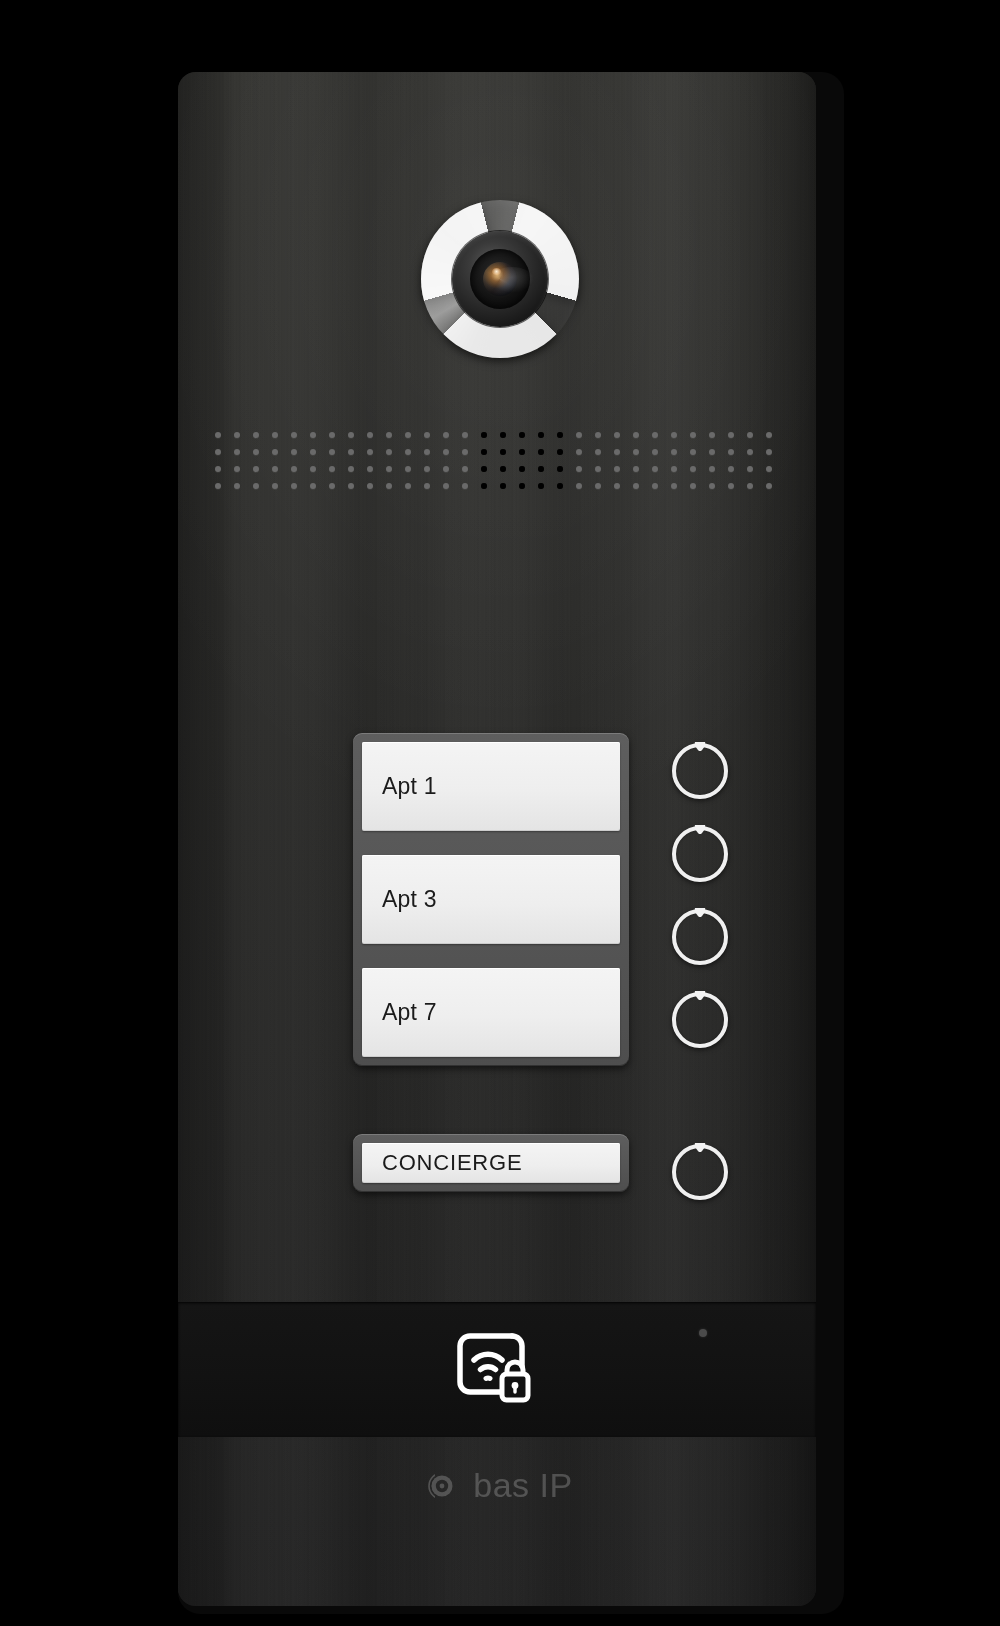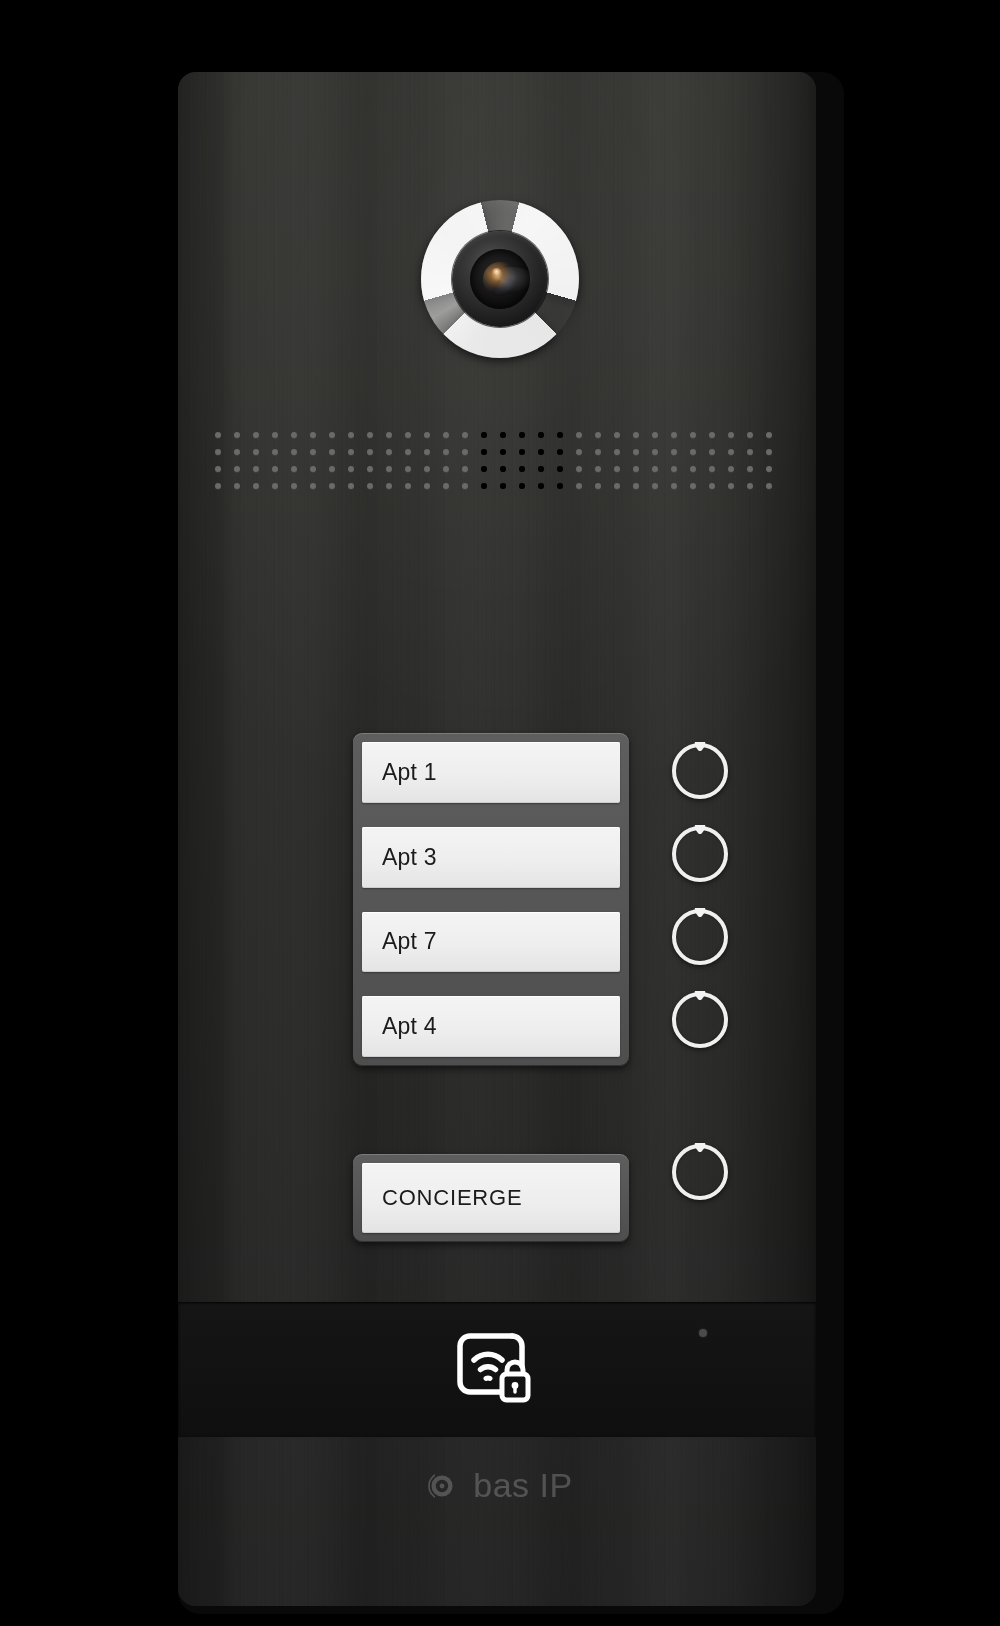--- a/index.html
+++ b/index.html
@@ -227,22 +227,21 @@
   #holder-apts {
     left: 353px;
     top: 733px;
     width: 276px;
     height: 333px;
   }
   #holder-concierge {
     left: 353px;
     top: 1134px;
     width: 276px;
-    height: 88px;
-    margin-top: 20px;
+    height: 58px;
   }
 
   .nameplate {
     flex: 1;
     background: linear-gradient(180deg, #f4f4f4 0%, #eeeeee 55%, #e4e4e4 100%);
     border-radius: 2px;
     display: flex;
     align-items: center;
     padding-left: 20px;
     box-sizing: border-box;
@@ -489,23 +488,20 @@
 
   <div class="holder" id="holder-apts">
     <div class="nameplate">
       <span class="nameplate-text">Apt 1</span>
     </div>
     <div class="nameplate">
       <span class="nameplate-text">Apt 3</span>
     </div>
     <div class="nameplate">
       <span class="nameplate-text">Apt 7</span>
-    </div>
-    <div class="nameplate">
-      <span class="nameplate-text">Apt 4</span>
     </div>
   </div>
 
   <div class="holder" id="holder-concierge">
     <div class="nameplate">
       <span class="nameplate-text uppercase">CONCIERGE</span>
     </div>
   </div>
 
   <div class="call-btn" style="left:672px; top:743px;">

